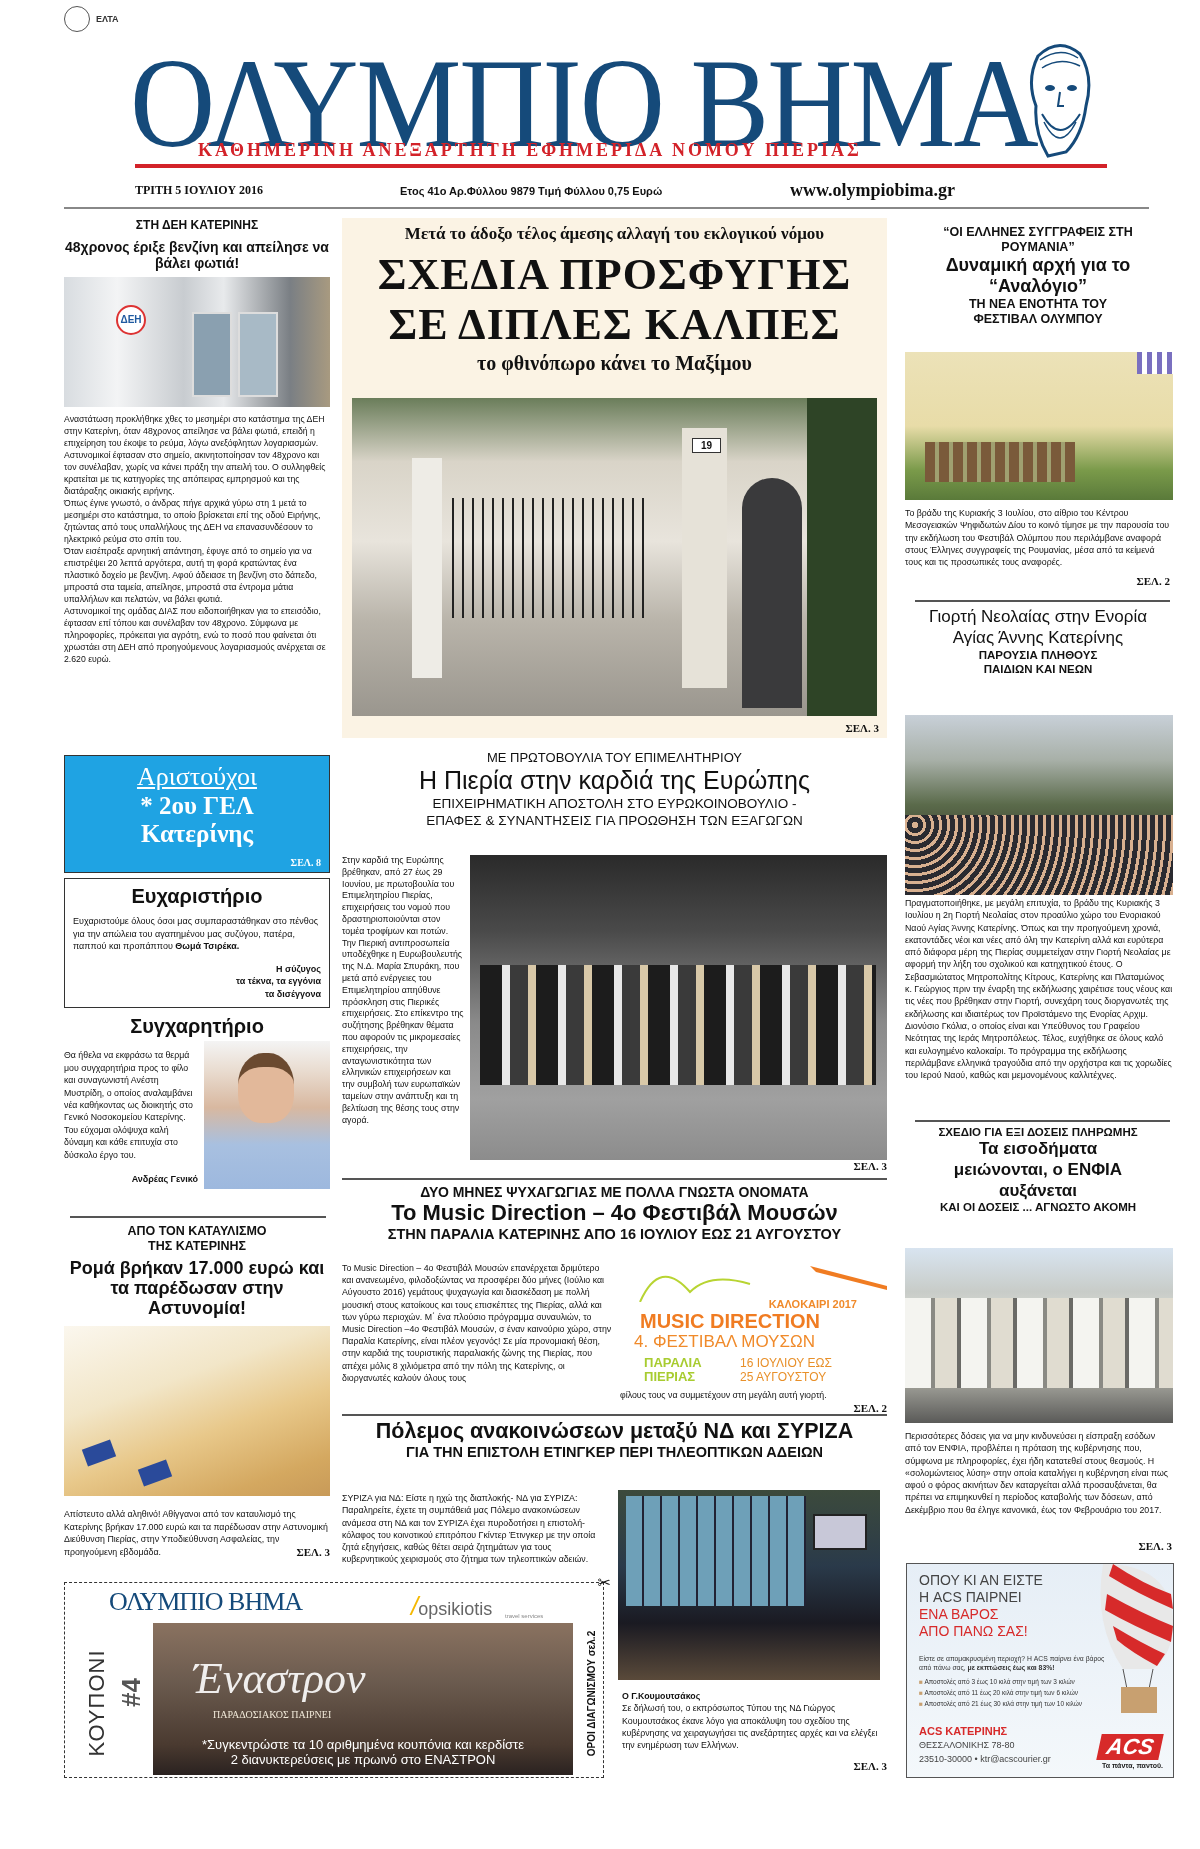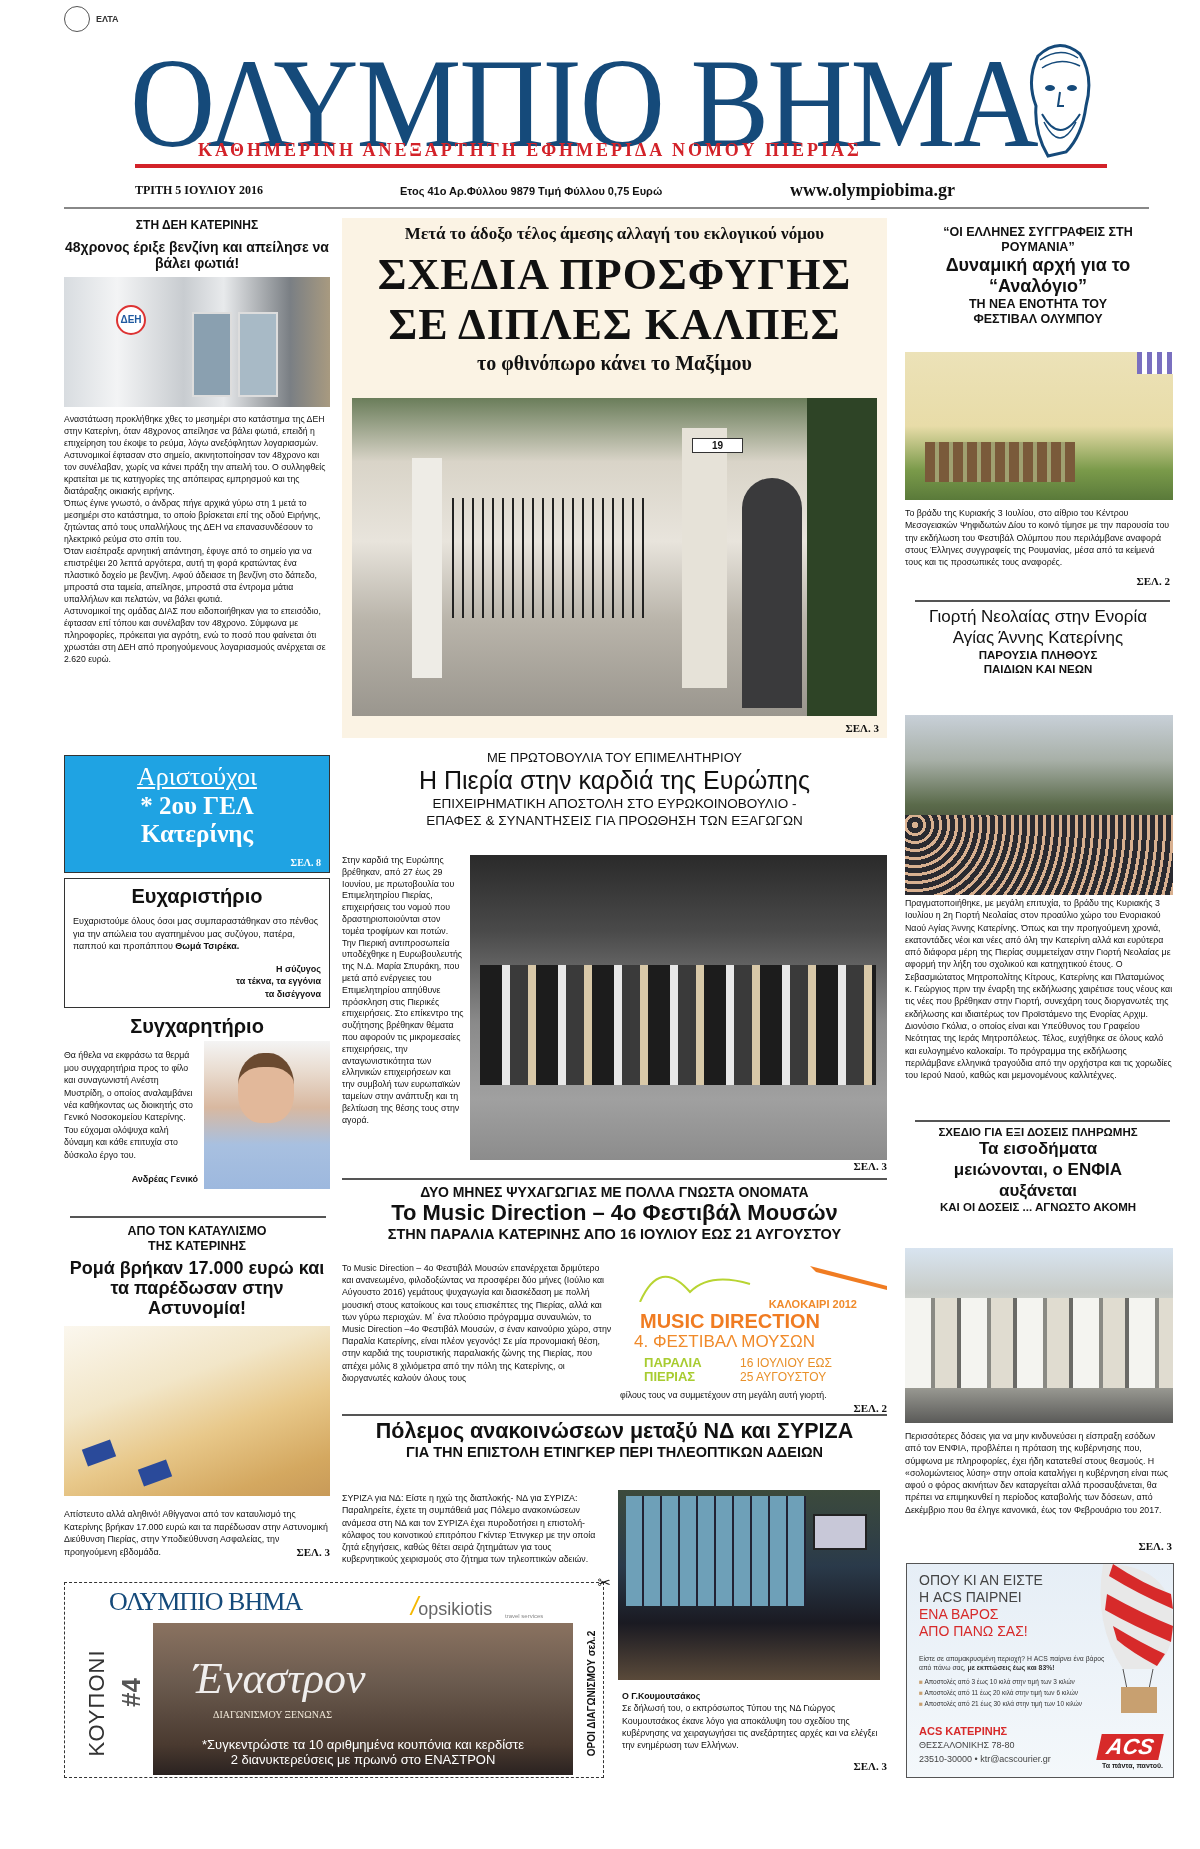--- a/index.html
+++ b/index.html
@@ -117,21 +117,21 @@
 <div class="col" style="left:342px;top:218px;width:545px;height:520px;background:#fbf3e4">
   <div style="text-align:center;font-family:'Liberation Serif',serif;font-weight:bold;font-size:17px;margin-top:6px">Μετά το άδοξο τέλος άμεσης αλλαγή του εκλογικού νόμου</div>
   <div style="text-align:center;font-family:'Liberation Serif',serif;font-weight:bold;font-size:44px;line-height:50px;margin-top:6px;letter-spacing:1px">
     <div>ΣΧΕΔΙΑ ΠΡΟΣΦΥΓΗΣ</div>
     <div>ΣΕ ΔΙΠΛΕΣ ΚΑΛΠΕΣ</div>
   </div>
   <div style="text-align:center;font-family:'Liberation Serif',serif;font-weight:bold;font-size:20px;margin-top:2px">το φθινόπωρο κάνει το Μαξίμου</div>
   <div class="photo" style="left:10px;top:180px;width:525px;height:318px;background:linear-gradient(180deg,#6a7d5a 0%,#d9d4c8 20%,#e8e4dc 45%,#b9b4aa 70%,#9a968e 100%)">
     <div style="position:absolute;left:60px;top:60px;width:30px;height:220px;background:#eeece6"></div>
     <div style="position:absolute;left:330px;top:30px;width:45px;height:260px;background:#e6e2d8"></div>
-    <div style="position:absolute;left:340px;top:40px;font-size:10px;font-weight:bold;background:#fff;border:1px solid #333;padding:1px 19px">19</div>
+    <div style="position:absolute;left:340px;top:40px;font-size:10px;font-weight:bold;background:#fff;border:1px solid #333;padding:1px 8px">19</div>
     <div style="position:absolute;left:100px;top:100px;width:200px;height:120px;background:repeating-linear-gradient(90deg,#222 0 2px,transparent 2px 10px)"></div>
     <div style="position:absolute;left:390px;top:80px;width:60px;height:230px;background:#3a3a3c;border-radius:30px 30px 0 0"></div>
     <div style="position:absolute;right:0;top:0;width:70px;height:318px;background:#2e4426"></div>
   </div>
   <div class="sel" style="position:absolute;right:8px;bottom:4px">ΣΕΛ. 3</div>
 </div>
 
 <div class="col" style="left:342px;top:750px;width:545px;text-align:center">
   <div style="font-size:13px">ΜΕ ΠΡΩΤΟΒΟΥΛΙΑ ΤΟΥ ΕΠΙΜΕΛΗΤΗΡΙΟΥ</div>
   <div style="font-size:25px;line-height:30px">Η Πιερία στην καρδιά της Ευρώπης</div>
@@ -149,21 +149,21 @@
   <div style="font-size:14px">ΔΥΟ ΜΗΝΕΣ ΨΥΧΑΓΩΓΙΑΣ ΜΕ ΠΟΛΛΑ ΓΝΩΣΤΑ ΟΝΟΜΑΤΑ</div>
   <div style="font-size:22px;line-height:26px">Το Music Direction – 4ο Φεστιβάλ Μουσών</div>
   <div style="font-size:14.5px">ΣΤΗΝ ΠΑΡΑΛΙΑ ΚΑΤΕΡΙΝΗΣ ΑΠΟ 16 ΙΟΥΛΙΟΥ ΕΩΣ 21 ΑΥΓΟΥΣΤΟΥ</div>
 </div>
 <div class="body" style="position:absolute;left:342px;top:1262px;width:270px;font-size:8.8px;line-height:12.2px">Το Music Direction – 4ο Φεστιβάλ Μουσών επανέρχεται δριμύτερο και ανανεωμένο, φιλοδοξώντας να προσφέρει δύο μήνες (Ιούλιο και Αύγουστο 2016) γεμάτους ψυχαγωγία και διασκέδαση με πολλή μουσική στους κατοίκους και τους επισκέπτες της Πιερίας, αλλά και των γύρω περιοχών. Μ΄ ένα πλούσιο πρόγραμμα συναυλιών, το Music Direction –4ο Φεστιβάλ Μουσών, σ έναν καινούριο χώρο, στην Παραλία Κατερίνης, είναι πλέον γεγονός! Σε μία προνομιακή θέση, στην καρδιά της τουριστικής παραλιακής ζώνης της Πιερίας, που απέχει μόλις 8 χιλιόμετρα από την πόλη της Κατερίνης, οι διοργανωτές καλούν όλους τους</div>
 <div class="col" style="left:620px;top:1262px;width:267px;height:125px;text-align:center">
   <svg style="position:absolute;left:0;top:0;width:267px;height:40px" viewBox="0 0 267 40">
     <path d="M20 40 Q40 -5 70 30 Q90 10 130 22" fill="none" stroke="#b8d432" stroke-width="2"></path>
     <path d="M190 4 L267 24 L267 28 L196 10 Z" fill="#f07c22"></path>
   </svg>
-  <div style="position:absolute;right:30px;top:36px;font-size:11px;font-weight:bold;color:#f08a2a">ΚΑΛΟΚΑΙΡΙ 2012</div>
+  <div style="position:absolute;right:30px;top:36px;font-size:11px;font-weight:bold;color:#f08a2a">ΚΑΛΟΚΑΙΡΙ 2017</div>
   <div style="position:absolute;left:20px;top:48px;font-size:20px;font-weight:bold;color:#f07c22">MUSIC DIRECTION</div>
   <div style="position:absolute;left:14px;top:70px;font-size:17px;color:#f08a2a">4. ΦΕΣΤΙΒΑΛ ΜΟΥΣΩΝ</div>
   <div style="position:absolute;left:24px;top:94px;font-size:13px;font-weight:bold;color:#a8cc30;text-align:left;line-height:14px">
     <div>ΠΑΡΑΛΙΑ</div>
     <div>ΠΙΕΡΙΑΣ</div>
   </div>
   <div style="position:absolute;left:120px;top:94px;font-size:12px;color:#e8902a;text-align:left;line-height:14px">
     <div>16 ΙΟΥΛΙΟΥ ΕΩΣ</div>
     <div>25 ΑΥΓΟΥΣΤΟΥ</div>
   </div>
@@ -195,21 +195,21 @@
   <div style="position:absolute;left:48px;top:80px;width:40px;height:60px">
     <div style="position:absolute;left:-12px;top:14px;width:60px;transform:rotate(-90deg);font-size:26px;font-weight:bold;color:#555;text-align:center">#4</div>
   </div>
   <div style="position:absolute;left:44px;top:4px;font-family:'Liberation Serif',serif;font-size:26px;color:#154a7a;letter-spacing:-1px">ΟΛΥΜΠΙΟ ΒΗΜΑ</div>
   <div style="position:absolute;left:346px;top:8px;font-size:18px;font-weight:normal;color:#666">
     <span style="color:#f5b800;font-size:26px;font-style:italic">/</span><span>opsikiotis</span>
   </div>
   <div style="position:absolute;left:440px;top:30px;font-size:6px;color:#888">travel services</div>
   <div class="photo" style="left:88px;top:40px;width:420px;height:152px;background:linear-gradient(180deg,#8a7260 0%,#6a5a4e 40%,#4a3a30 80%,#2a2220 100%)">
     <div style="position:absolute;left:40px;top:30px;font-family:'Liberation Serif',serif;font-style:italic;font-size:44px;color:#fff;opacity:.9">Έναστρον</div>
-    <div style="position:absolute;left:60px;top:86px;font-family:'Liberation Serif',serif;font-size:10px;color:#f0e8d8">ΔΙΑΓΩΝΙΣΜΟΥ ΞΕΝΩΝΑΣ</div>
+    <div style="position:absolute;left:60px;top:86px;font-family:'Liberation Serif',serif;font-size:10px;color:#f0e8d8">ΠΑΡΑΔΟΣΙΑΚΟΣ ΠΑΙΡΝΕΙ</div>
     <div style="position:absolute;left:0;top:114px;width:420px;text-align:center;color:#fff;font-size:13px;line-height:15px">
       <div>*Συγκεντρώστε τα 10 αριθμημένα κουπόνια και κερδίστε</div>
       <div>2 διανυκτερεύσεις με πρωινό στο ΕΝΑΣΤΡΟΝ</div>
     </div>
   </div>
   <div style="position:absolute;right:2px;top:40px;width:20px;height:150px">
     <div style="position:absolute;left:-65px;top:65px;width:150px;transform:rotate(-90deg);font-size:10px;font-weight:bold;text-align:center">ΟΡΟΙ ΔΙΑΓΩΝΙΣΜΟΥ σελ.2</div>
   </div>
 </div>
 

